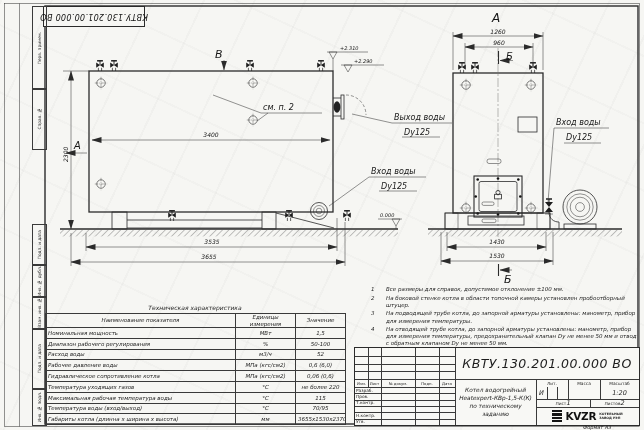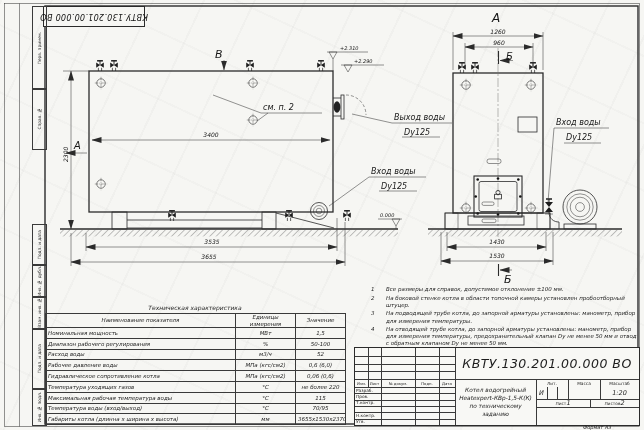--- a/index.html
+++ b/index.html
@@ -418,16 +418,24 @@
     <div class="cell itv" style="left:181px;top:39px;width:10.7px;height:12px;">И</div>
     <div class="cell itv" style="left:245px;top:39px;width:39px;height:12px;">1:20</div>
     <div class="cell sheetcell" style="left:181px;top:51px;width:54px;height:8px;">
       <span class="lbl">Лист</span>
       <span class="itv">1</span>
     </div>
     <div class="cell sheetcell" style="left:235px;top:51px;width:49px;height:8px;">
       <span class="lbl">Листов</span>
       <span class="itv">2</span>
     </div>
+    <div class="cell logo-row" style="left:181px;top:59px;width:103px;height:18px;">
+      <span class="flag"></span>
+      <span class="kvzr">KVZR</span>
+      <span class="logo-sub">
+        <span>КОТЕЛЬНЫЙ</span>
+        <span>ЗАВОД РЭП</span>
+      </span>
+    </div>
   </div>
 
   <div class="abs fmt">Формат  А3</div>
 </div>
 
 </body></html>

